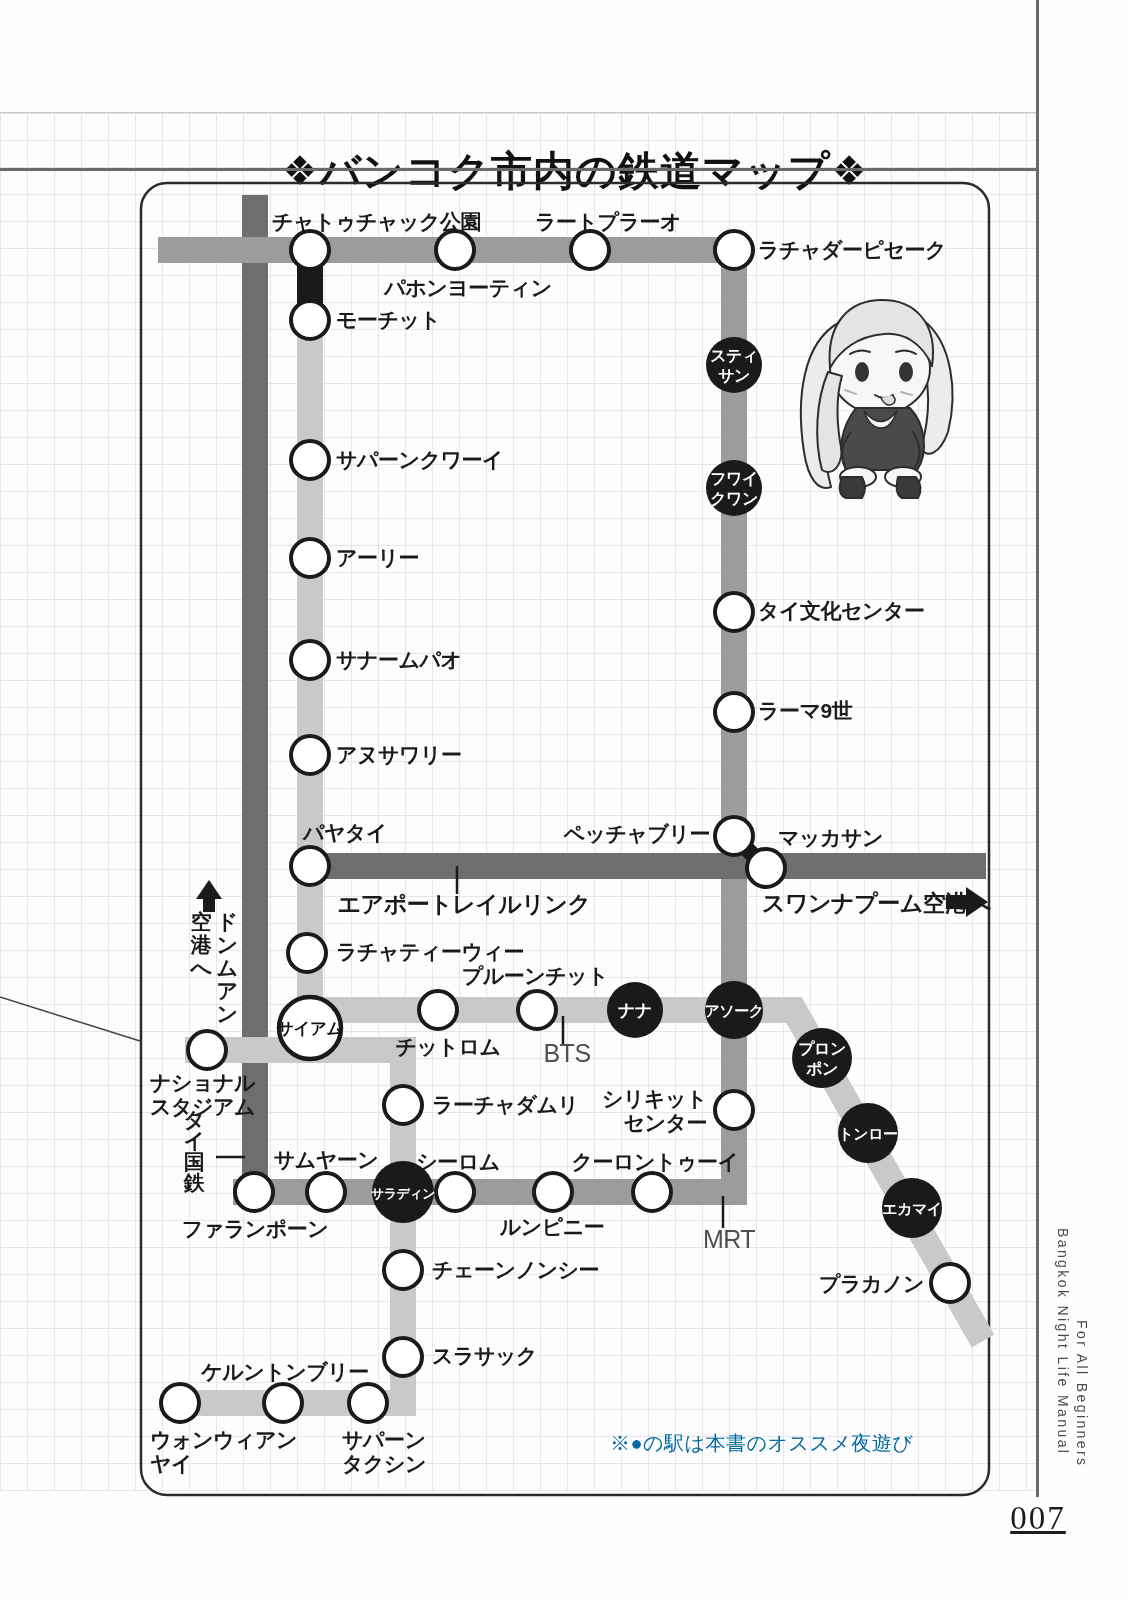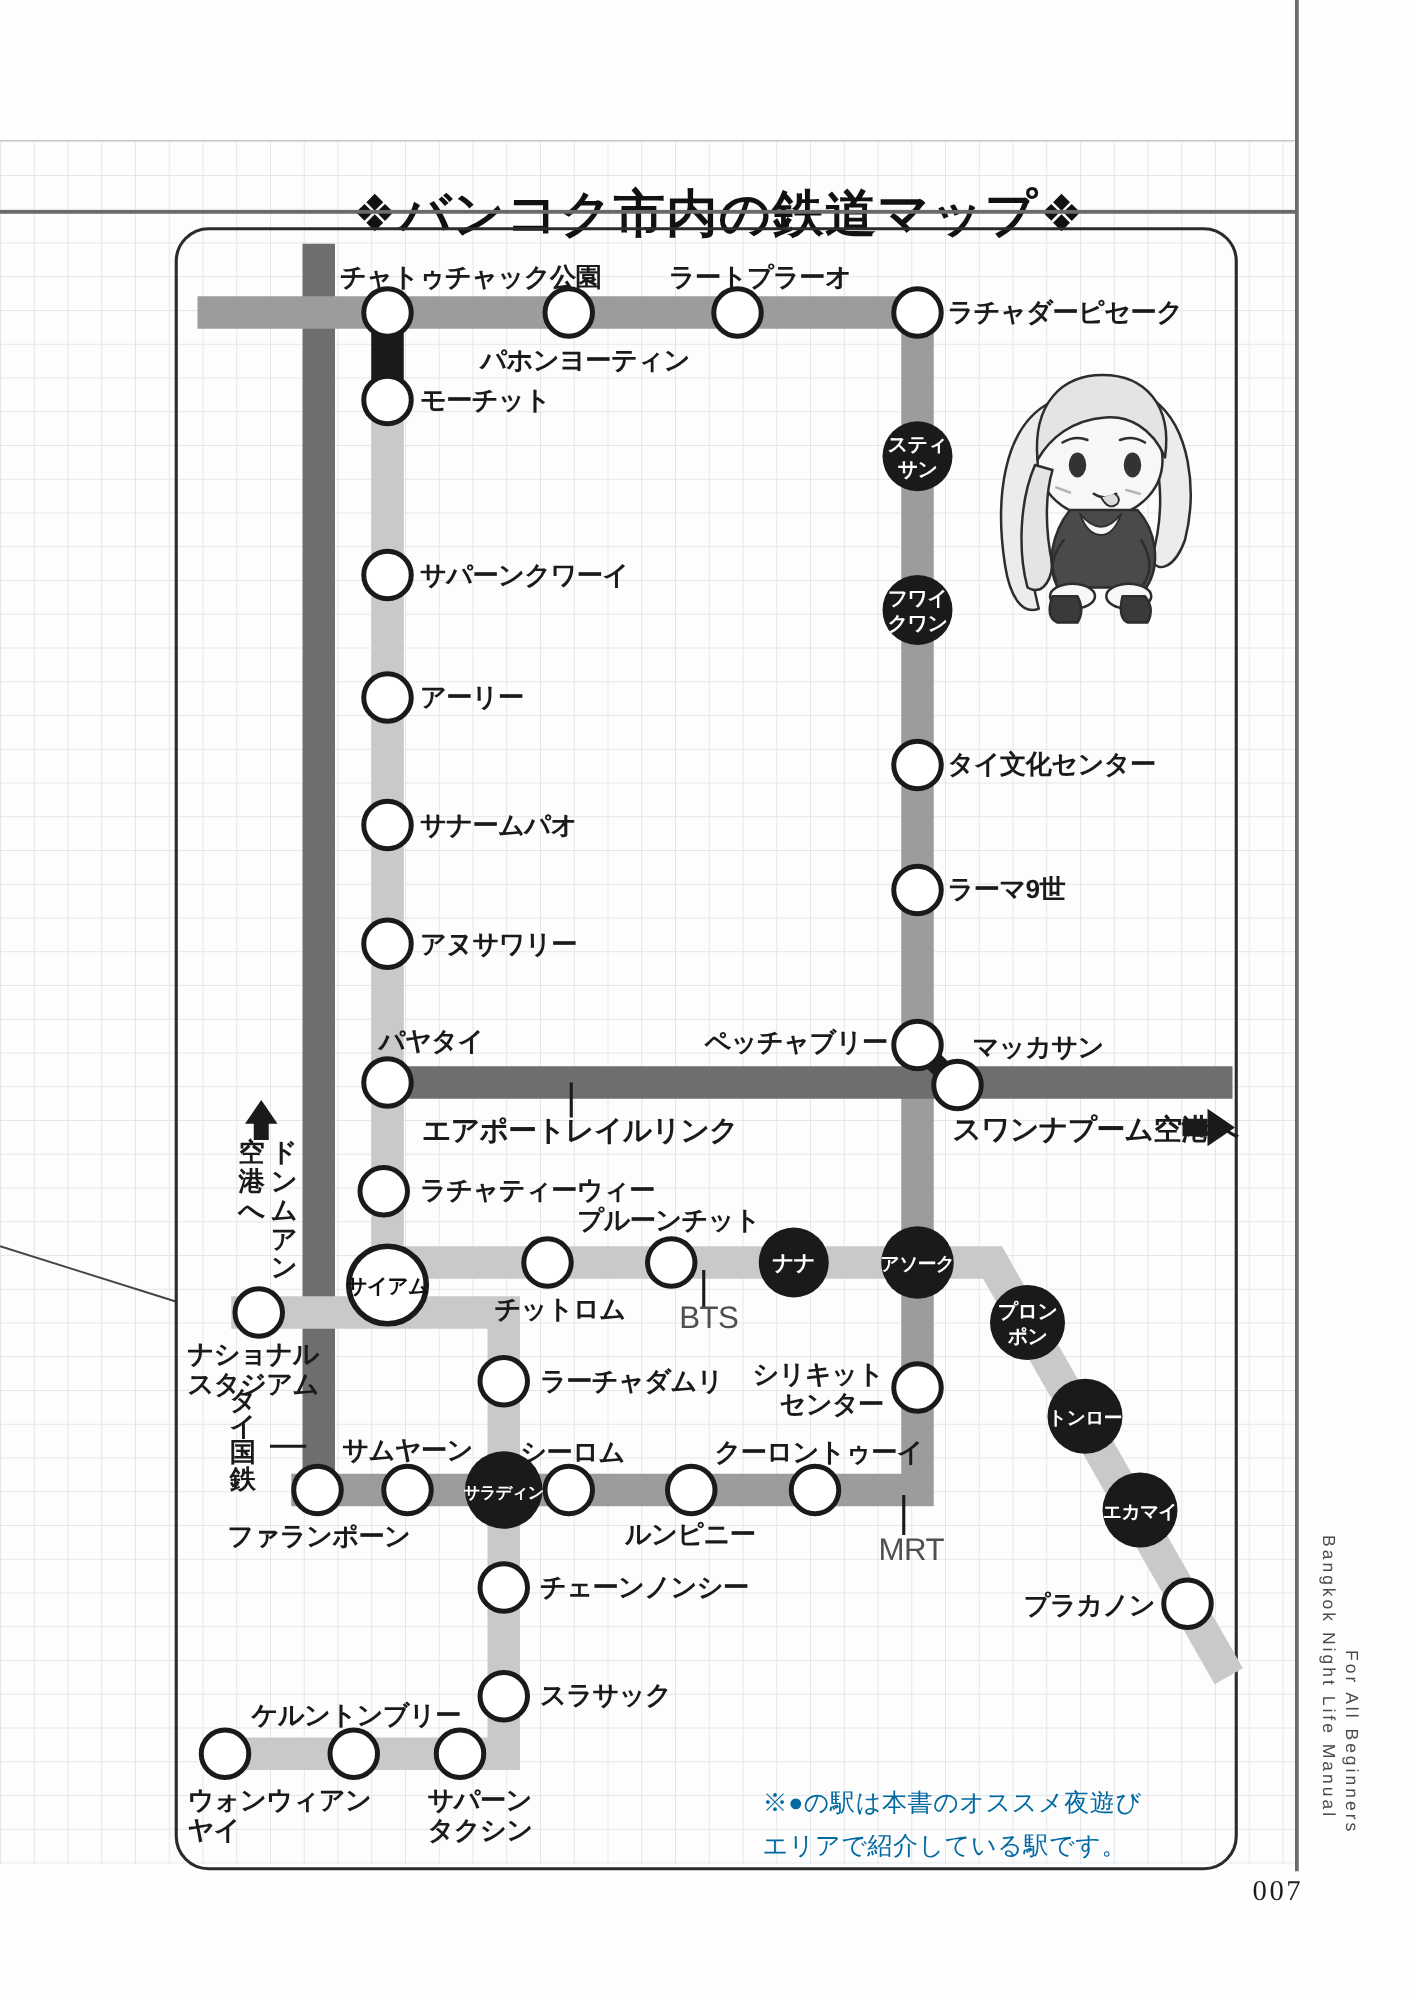--- a/index.html
+++ b/index.html
@@ -16,23 +16,23 @@
   .v-rule{position:absolute;left:1036px;top:0;width:3px;height:1497px;background:#6a6a6a;}
   #map-svg{position:absolute;left:0;top:0;width:1128px;height:1600px;}
   #map-svg text{font-family:"Liberation Sans","DejaVu Sans",sans-serif;}
   .legend-note{position:absolute;left:610px;top:1426px;
     font-family:"Liberation Serif","DejaVu Serif",serif;
     font-size:20px;line-height:34px;color:#0369a1;letter-spacing:0.5px;white-space:nowrap;}
   .side-text{position:absolute;writing-mode:vertical-rl;font-size:14px;
     letter-spacing:2.4px;color:#4a4a4a;white-space:nowrap;}
   .side-text.l1{left:1055px;top:1228px;}
   .side-text.l2{left:1074px;top:1320px;}
-  .page-number{position:absolute;left:1002px;top:1500px;width:72px;
-    font-family:"Liberation Serif","DejaVu Serif",serif;font-size:23px;
-    letter-spacing:2px;color:#1d1d1d;}
+  .page-number{position:absolute;left:1002px;top:1500px;width:72px;text-align:center;
+    font-family:"Liberation Serif","DejaVu Serif",serif;font-size:33px;
+    letter-spacing:2px;color:#1d1d1d;text-decoration:underline;}
 </style>
 </head>
 <body>
 
 <div class="page">
   <div class="grid-area"></div>
   <div class="grid-top-line"></div>
   <div class="page-title">❖バンコク市内の鉄道マップ❖</div>
   <div class="title-divider"></div>
   <div class="v-rule"></div>
@@ -247,18 +247,17 @@
       <path d="M913,432 q12,20 2,35" fill="none"></path>
       <ellipse cx="858" cy="477" rx="18" ry="10" fill="#f7f7f7"></ellipse>
       <ellipse cx="903" cy="477" rx="18" ry="10" fill="#f7f7f7"></ellipse>
       <path d="M842,477 q-6,17 4,21 l16,0 q6,-10 0,-21 Z" fill="#3a3a3a"></path>
       <path d="M898,477 q-4,17 4,21 l16,0 q6,-11 -2,-21 Z" fill="#3a3a3a"></path>
     </g>
   </svg>
 
   <div class="legend-note">
     <div>※●の駅は本書のオススメ夜遊び</div>
-    <div>エリアで紹介している駅です。</div>
   </div>
   <div class="side-text l1">Bangkok Night Life Manual</div>
   <div class="side-text l2">For All Beginners</div>
   <div class="page-number">007</div>
 </div>
 
 </body></html>

